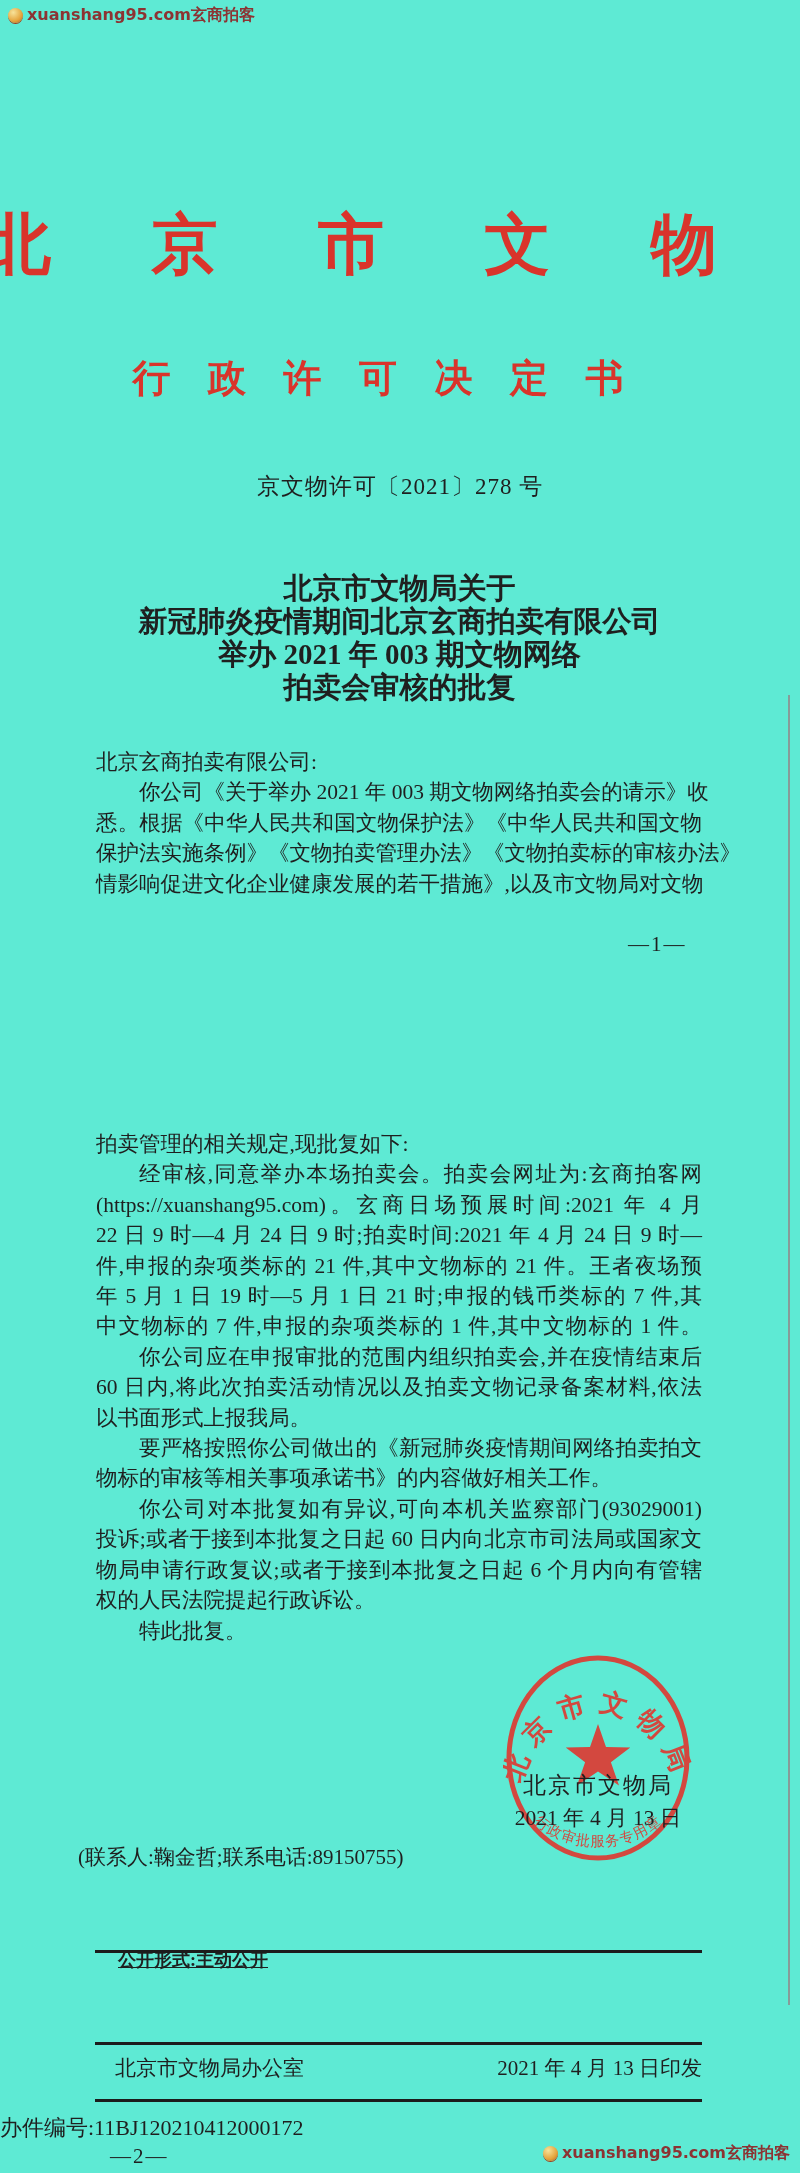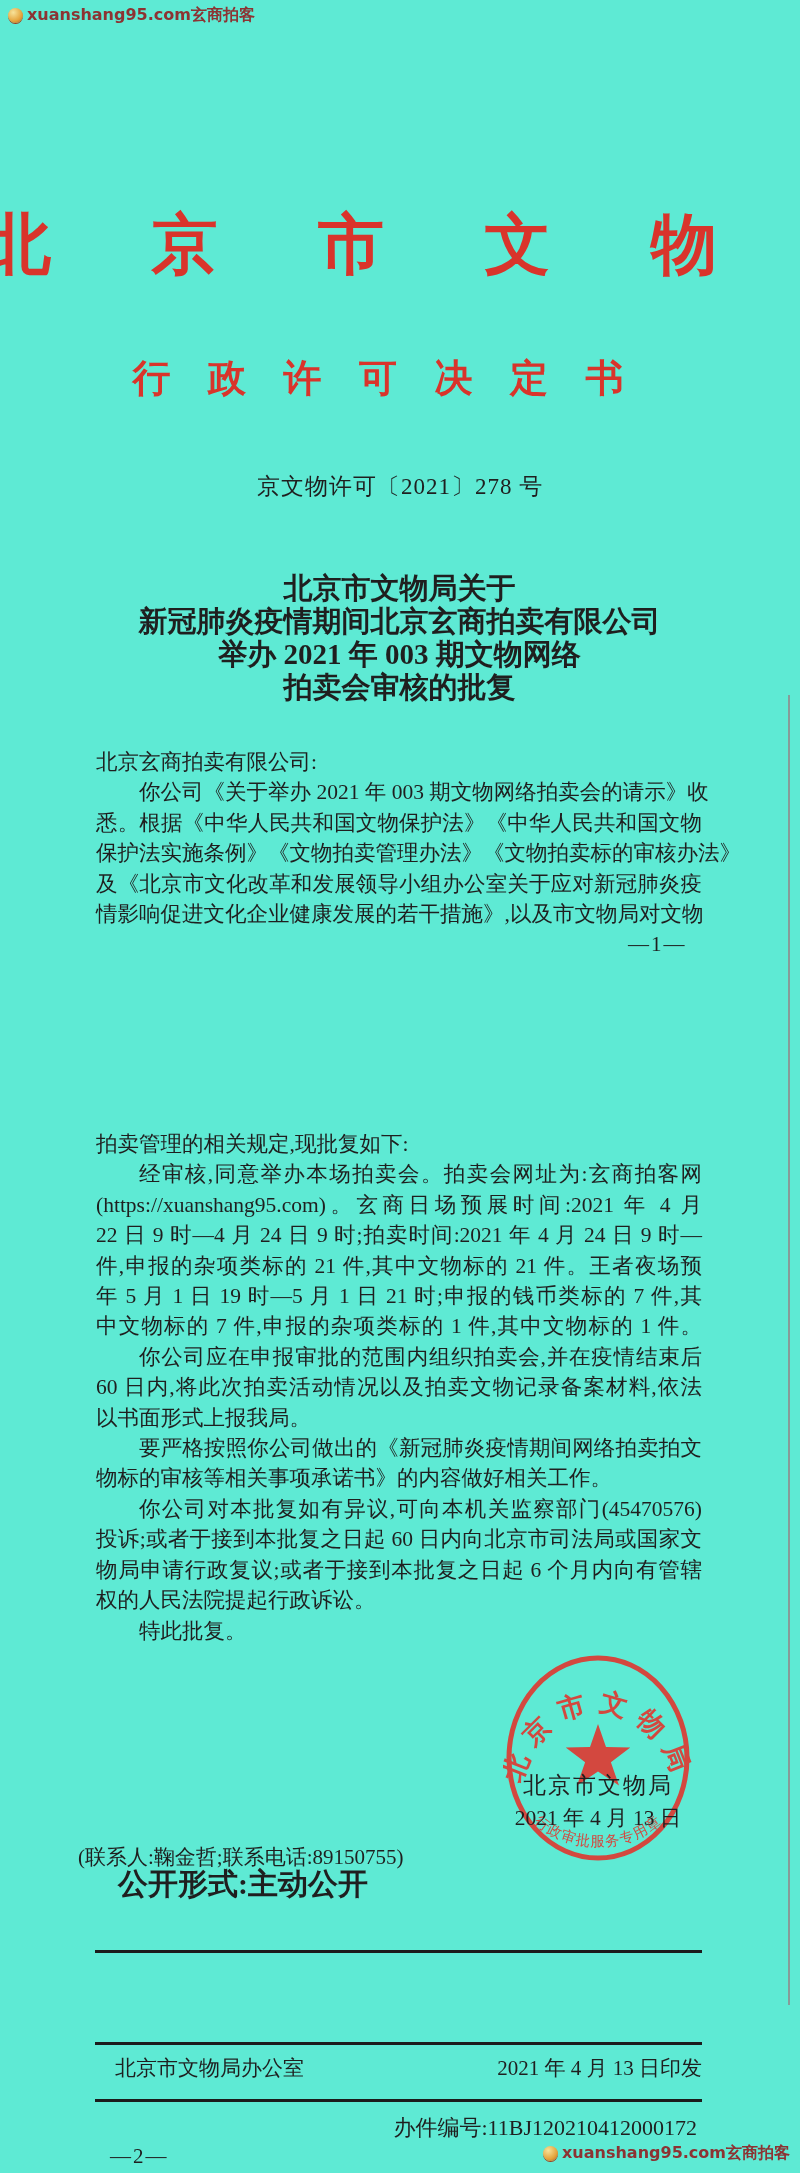--- a/index.html
+++ b/index.html
@@ -45,33 +45,33 @@
   
   .seal{position:absolute;left:503px;top:1652px;width:190px;height:212px;opacity:.92;}
   .sig-agency{position:absolute;left:0;top:1770px;width:800px;text-align:center;
               transform:translateX(198px);font-size:23px;letter-spacing:2px;}
   .sig-date{position:absolute;left:0;top:1803px;width:800px;text-align:center;
             transform:translateX(198px);font-size:21.5px;}
   .sig-agency,.sig-date{width:280px;left:458px;transform:none;}
 
   .contact{position:absolute;left:78px;top:1843px;font-size:21px;}
 
-  .disclosure{position:absolute;left:118px;top:1864px;font-size:30px;font-weight:bold;}
+  .disclosure{position:absolute;left:118px;top:1948px;font-size:18px;font-weight:bold;text-decoration:underline;}
 
   .rule{position:absolute;left:95px;width:607px;height:2.5px;background:#1c1c1c;}
   .rule1{top:1950px;}
   .rule2{top:2042px;}
   .rule3{top:2099px;}
 
   .cc{position:absolute;left:115px;top:1966px;width:590px;font-size:20.5px;line-height:30px;}
   .cc .cc2{padding-left:56px;}
 
   .footer-row{position:absolute;left:115px;top:2054px;width:587px;display:flex;
               justify-content:space-between;font-size:21px;}
-  .ref-no{position:absolute;left:0;top:2113px;width:697px;text-align:right;font-size:22px;}
+  .ref-no{position:absolute;left:0;top:2113px;width:697px;text-align:left;font-size:22px;}
 
   
   .scan-edge{position:absolute;left:788px;top:695px;width:2px;height:1310px;
              background:#8e8e8e;opacity:.85;}
 </style>
 </head>
 <body>
 
 <div id="page">
 
@@ -89,39 +89,38 @@
     <div>新冠肺炎疫情期间北京玄商拍卖有限公司</div>
     <div>举办 2021 年 003 期文物网络</div>
     <div>拍卖会审核的批复</div>
   </div>
 
   <div class="body-col col-p1">
     <div class="sl">北京玄商拍卖有限公司:</div>
     <div class="jl ind">你公司《关于举办 2021 年 003 期文物网络拍卖会的请示》收</div>
     <div class="jl">悉。根据《中华人民共和国文物保护法》《中华人民共和国文物</div>
     <div class="jl">保护法实施条例》《文物拍卖管理办法》《文物拍卖标的审核办法》</div>
-    <div class="jl">及《北京市文化改革和发展领导小组办公室关于应对新冠肺炎疫</div>
     <div class="jl">情影响促进文化企业健康发展的若干措施》,以及市文物局对文物</div>
   </div>
   <div class="pg-marker pg1">—1—</div>
 
   <div class="body-col col-p2">
     <div class="sl">拍卖管理的相关规定,现批复如下:</div>
     <div class="jl ind">经审核,同意举办本场拍卖会。拍卖会网址为:玄商拍客网</div>
     <div class="jl">(https://xuanshang95.com)。玄商日场预展时间:2021 年 4 月</div>
     <div class="jl">22 日 9 时—4 月 24 日 9 时;拍卖时间:2021 年 4 月 24 日 9 时—</div>
     <div class="jl">件,申报的杂项类标的 21 件,其中文物标的 21 件。王者夜场预</div>
     <div class="jl">年 5 月 1 日 19 时—5 月 1 日 21 时;申报的钱币类标的 7 件,其</div>
     <div class="jl">中文物标的 7 件,申报的杂项类标的 1 件,其中文物标的 1 件。</div>
     <div class="jl ind">你公司应在申报审批的范围内组织拍卖会,并在疫情结束后</div>
     <div class="jl">60 日内,将此次拍卖活动情况以及拍卖文物记录备案材料,依法</div>
     <div class="sl">以书面形式上报我局。</div>
     <div class="jl ind">要严格按照你公司做出的《新冠肺炎疫情期间网络拍卖拍文</div>
     <div class="sl">物标的审核等相关事项承诺书》的内容做好相关工作。</div>
-    <div class="jl ind">你公司对本批复如有异议,可向本机关监察部门(45470576)</div>
+    <div class="jl ind">你公司对本批复如有异议,可向本机关监察部门(93029001)</div>
     <div class="jl">投诉;或者于接到本批复之日起 60 日内向北京市司法局或国家文</div>
     <div class="jl">物局申请行政复议;或者于接到本批复之日起 6 个月内向有管辖</div>
     <div class="sl">权的人民法院提起行政诉讼。</div>
     <div class="sl ind">特此批复。</div>
   </div>
 
   <svg class="seal" viewBox="0 0 190 212">
     <ellipse cx="95" cy="106" rx="89" ry="100" fill="none" stroke="#dd3b33" stroke-width="5"></ellipse>
     <polygon fill="#dd3b33" points="95,72 103,95 127.3,95.5 107.9,110.2 116,133.5 95,119.6 74,133.5 82.1,110.2 62.7,95.5 87,95"></polygon>
     <path id="sealArcTop" d="M 16 152 A 79 92 0 1 1 174 152" fill="none"></path>

